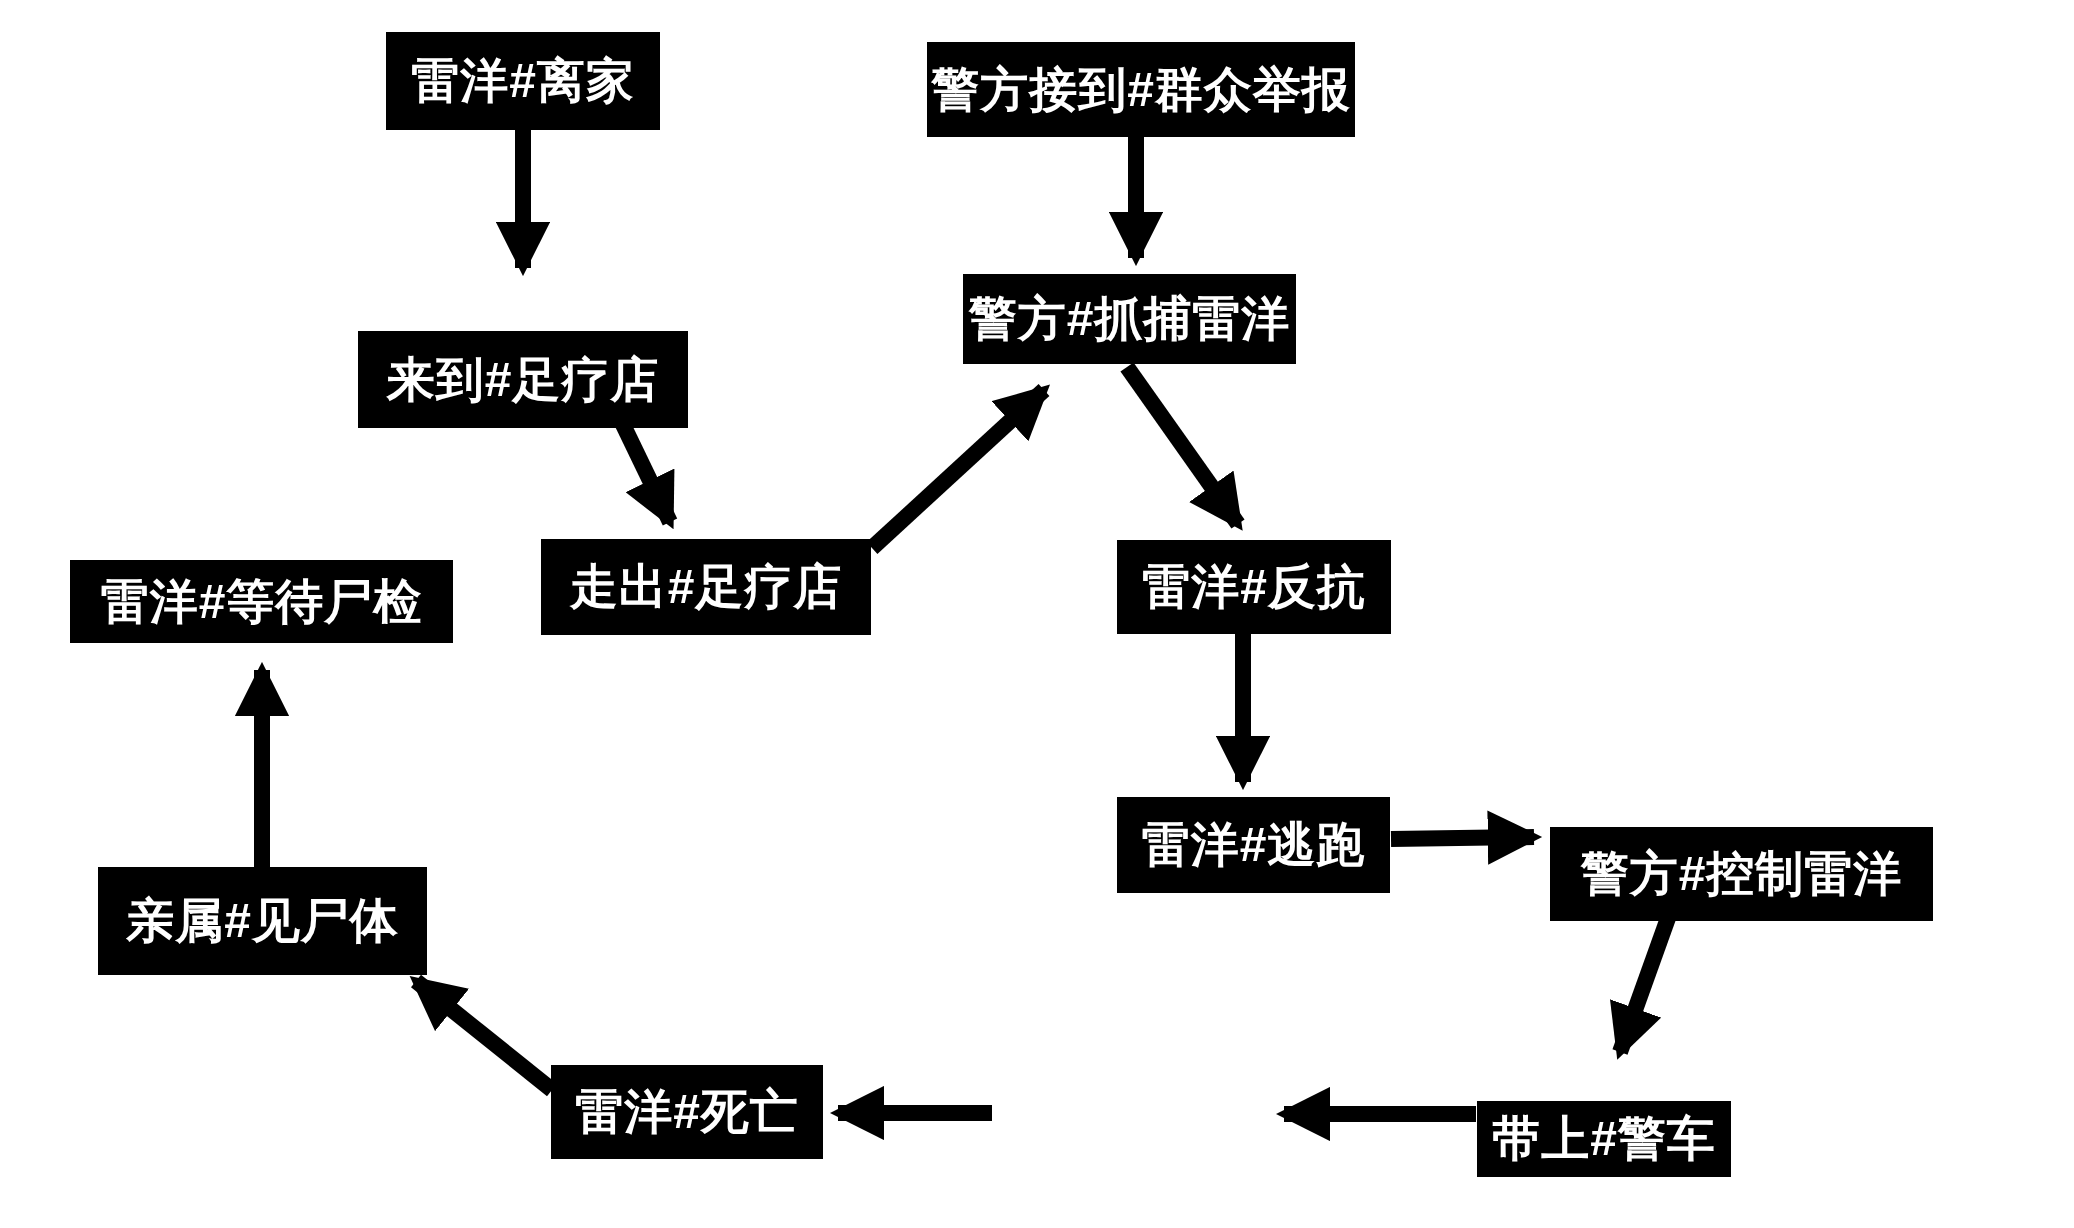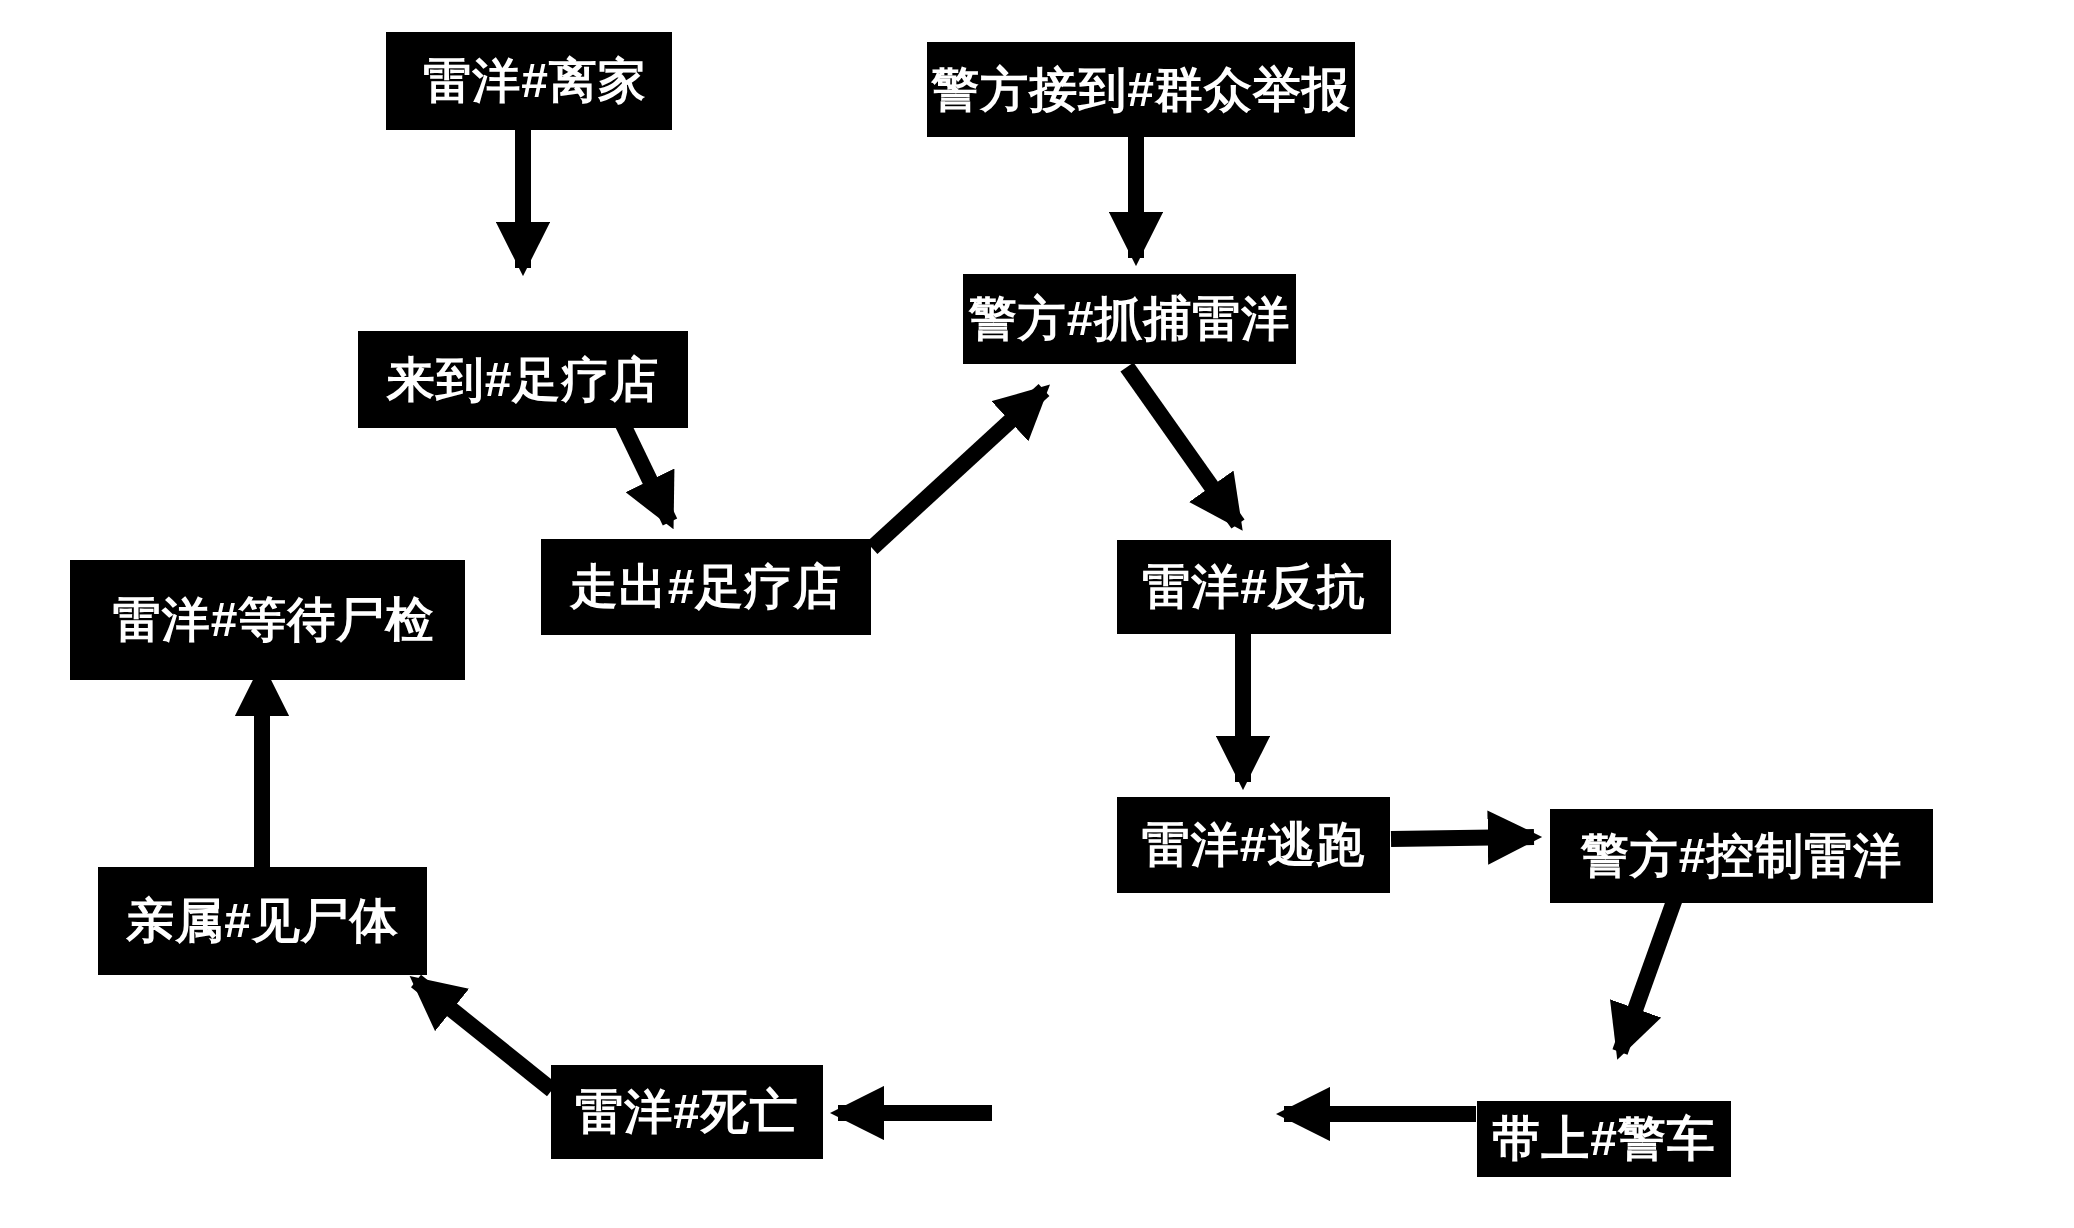--- a/index.html
+++ b/index.html
@@ -60,21 +60,21 @@
     <line class="edge" x1="1127" y1="367" x2="1238" y2="524" marker-end="url(#arrowhead)"></line>
     <line class="edge" x1="1243" y1="633" x2="1243" y2="782" marker-end="url(#arrowhead)"></line>
     <line class="edge" x1="1391" y1="839" x2="1534" y2="837" marker-end="url(#arrowhead)"></line>
     <line class="edge" x1="1682" y1="879" x2="1620" y2="1052" marker-end="url(#arrowhead)"></line>
     <line class="edge" x1="1476" y1="1114" x2="1284" y2="1114" marker-end="url(#arrowhead)"></line>
     <line class="edge" x1="992" y1="1113" x2="838" y2="1113" marker-end="url(#arrowhead)"></line>
     <line class="edge" x1="552" y1="1090" x2="416" y2="981" marker-end="url(#arrowhead)"></line>
     <line class="edge" x1="262" y1="868" x2="262" y2="670" marker-end="url(#arrowhead)"></line>
   </svg>
 
-  <div class="node" style="left:386px; top:32px; width:274px; height:98px;padding-left:12px;">
+  <div class="node" style="left:386px; top:32px; width:274px; height:98px;">
     <span>雷洋#离家</span>
   </div>
 
   <div class="node" style="left:358px; top:285px; width:330px; height:97px;margin-top:46px;">
     <span>来到#足疗店</span>
   </div>
 
   <div class="node" style="left:927px; top:42px; width:428px; height:95px;">
     <span>警方接到#群众举报</span>
   </div>
@@ -88,34 +88,34 @@
   </div>
 
   <div class="node" style="left:1117px; top:540px; width:274px; height:94px;">
     <span>雷洋#反抗</span>
   </div>
 
   <div class="node" style="left:1117px; top:797px; width:273px; height:96px;">
     <span>雷洋#逃跑</span>
   </div>
 
-  <div class="node" style="left:1550px; top:809px; width:383px; height:94px;">
+  <div class="node" style="left:1550px; top:827px; width:383px; height:94px;">
     <span>警方#控制雷洋</span>
   </div>
 
   <div class="node" style="left:1477px; top:1101px; width:254px; height:76px;">
     <span>带上#警车</span>
   </div>
 
 
   <div class="node" style="left:551px; top:1065px; width:272px; height:94px;">
     <span>雷洋#死亡</span>
   </div>
 
   <div class="node" style="left:98px; top:867px; width:329px; height:108px;">
     <span>亲属#见尸体</span>
   </div>
 
-  <div class="node" style="left:70px; top:560px; width:383px; height:120px;padding-left:12px;">
+  <div class="node" style="left:70px; top:560px; width:383px; height:83px;">
     <span>雷洋#等待尸检</span>
   </div>
 
 </div>
 
 </body></html>

